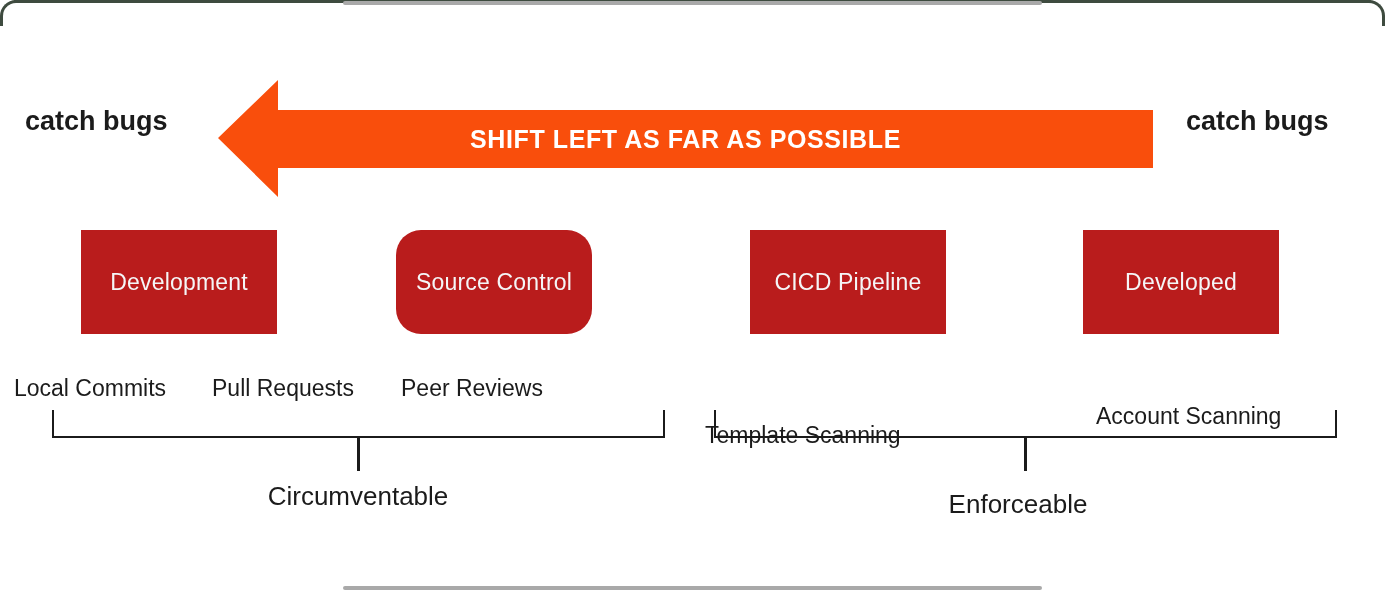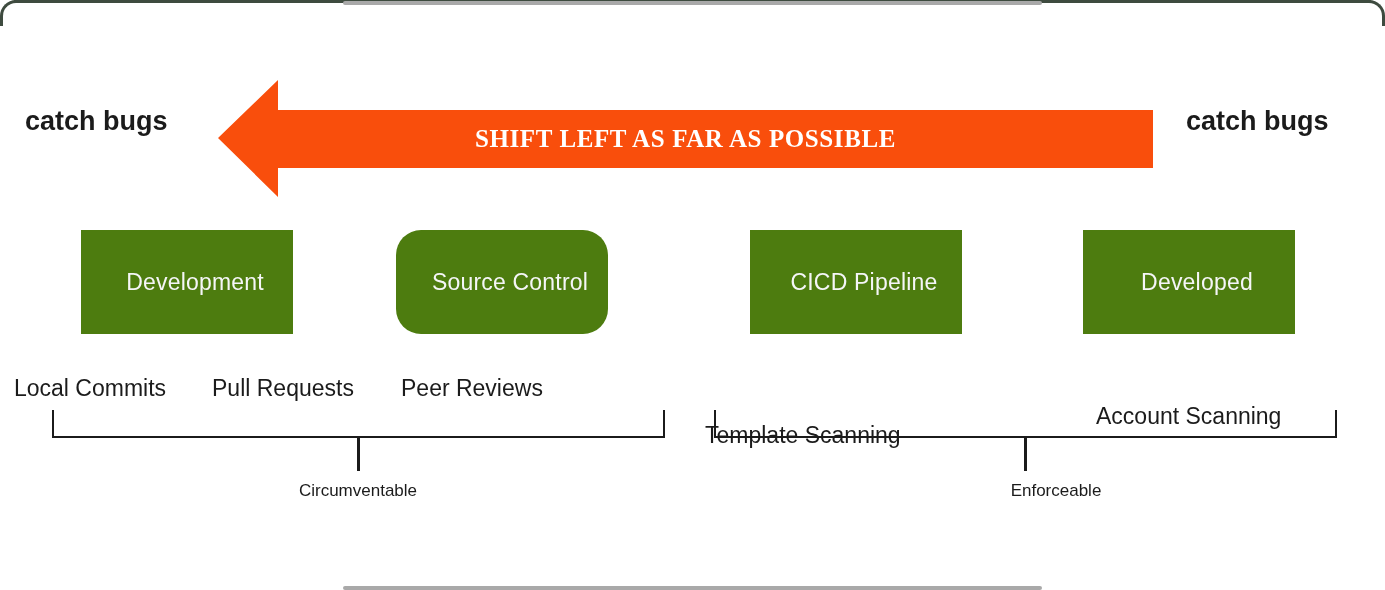--- a/index.html
+++ b/index.html
@@ -16,26 +16,26 @@
   .edge-gray.bottom{bottom:0;}
 
   
   .note{position:absolute;top:104px;font-size:27px;font-weight:600;line-height:34px;color:#1b1b1b;}
   .note.left{left:25px;}
   .note.right{left:1186px;}
 
   
   .arrow-svg{position:absolute;left:218px;top:80px;width:935px;height:117px;}
   .arrow-label{position:absolute;left:218px;top:110px;width:935px;height:58px;line-height:58px;
-               text-align:center;color:#ffffff;font-size:25px;font-weight:bold;letter-spacing:0.6px;font-family:Liberation Serif, serif;}
+               text-align:center;color:#ffffff;font-size:25px;font-weight:bold;letter-spacing:0.6px;}
 
   
-  .stage{position:absolute;top:230px;width:196px;height:104px;background:#4d7c0f;
+  .stage{position:absolute;top:230px;width:196px;height:104px;background:#b91c1c;
          display:flex;align-items:center;justify-content:center;
-         color:#f5f6f7;font-size:23px;font-weight:500;letter-spacing:0.2px;padding-left:16px;}
+         color:#f5f6f7;font-size:23px;font-weight:500;letter-spacing:0.2px;}
   .stage.s0{left:81px;}
   .stage.s1{left:396px;border-radius:25px;}
   .stage.s2{left:750px;}
   .stage.s3{left:1083px;}
 
   
   .practice{position:absolute;top:374px;width:300px;text-align:left;
             font-size:23px;font-weight:500;line-height:28px;color:#1b1b1b;}
   .practice.p0{left:14px;}
   .practice.p1{left:212px;}
@@ -45,23 +45,23 @@
 
   
   .bracket{position:absolute;top:410px;height:28px;box-sizing:border-box;
            border-left:2.5px solid #1b1b1b;border-right:2.5px solid #1b1b1b;border-bottom:2.5px solid #1b1b1b;}
   .bracket.b0{left:52px;width:613px;}
   .bracket.b1{left:714px;width:623px;}
   .stem{position:absolute;top:438px;width:2.5px;height:33px;background:#1b1b1b;}
   .stem.b0{left:357px;}
   .stem.b1{left:1024px;}
   .group-label{position:absolute;top:481px;width:300px;text-align:center;
-               font-size:17px;font-weight:500;color:#1b1b1b;}
+               font-size:26px;font-weight:500;color:#1b1b1b;}
   .group-label.b0{left:208px;}
-  .group-label.b1{left:906px;}
+  .group-label.b1{left:868px;margin-top:8px;}
 </style>
 </head>
 <body>
 
 <div class="edge-top"></div>
 <div class="corner corner-l"></div>
 <div class="corner corner-r"></div>
 <div class="edge-gray top"></div>
 <div class="edge-gray bottom"></div>
 

